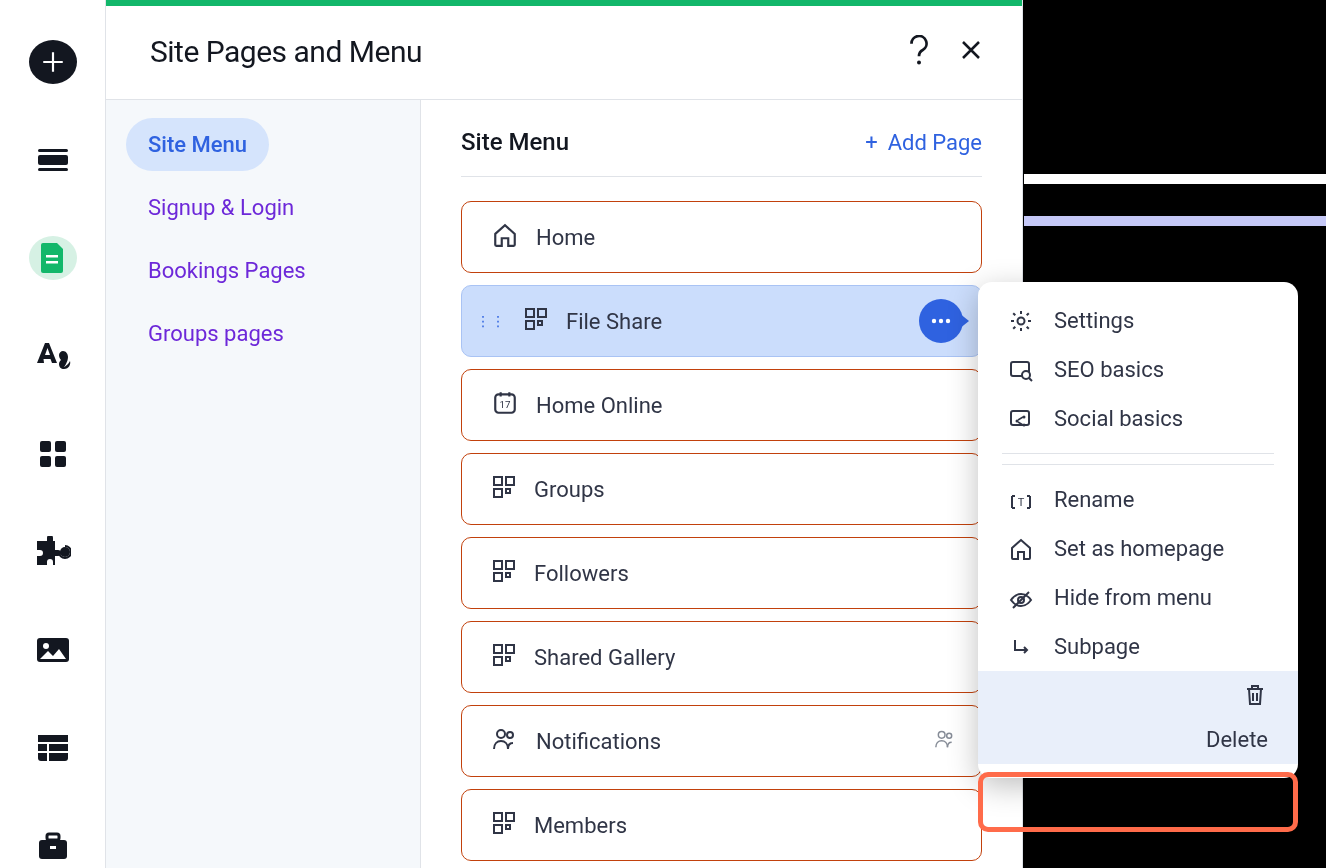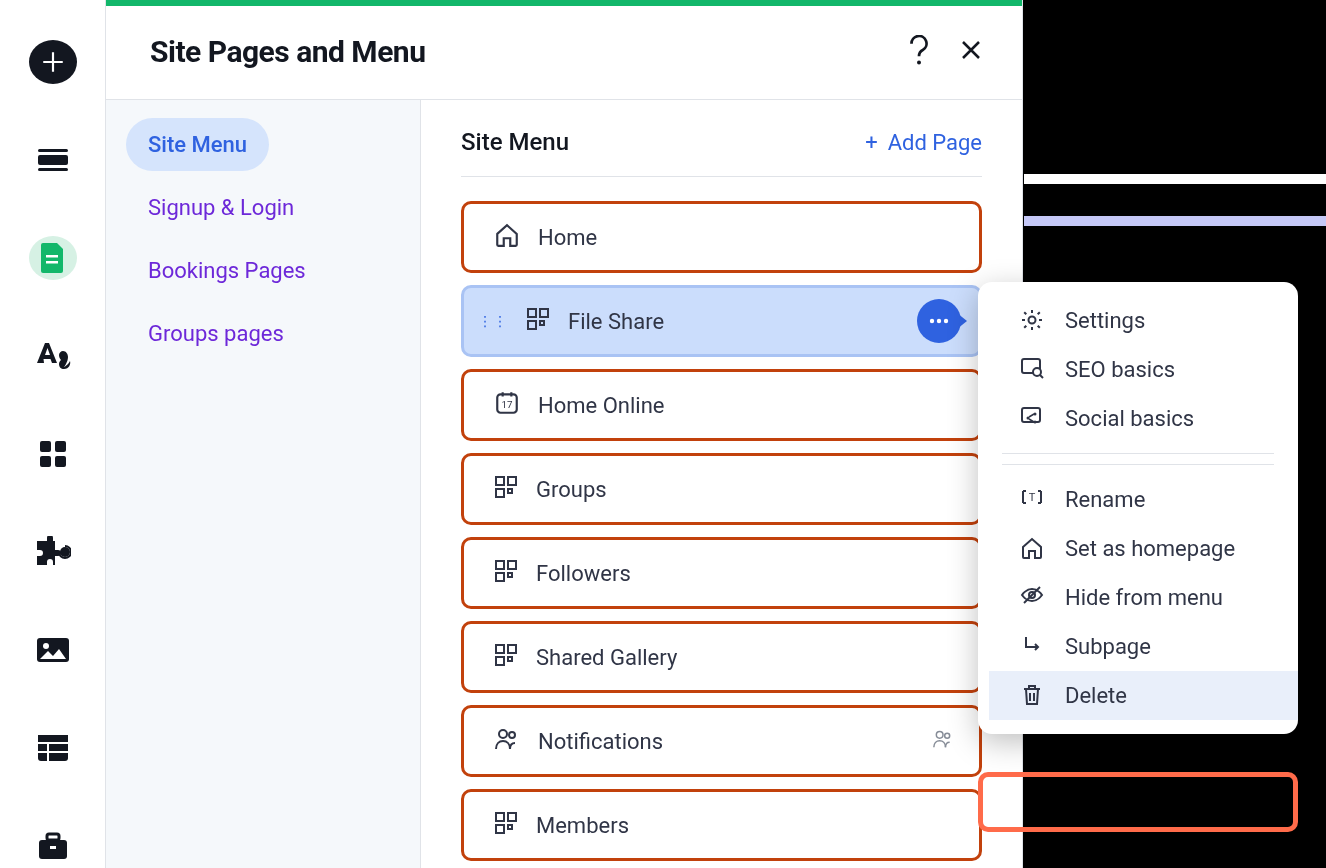--- a/index.html
+++ b/index.html
@@ -9,61 +9,61 @@
   .left-toolbar { position: absolute; left: 0; top: 0; width: 105px; height: 100%; background: #fff; display: flex; flex-direction: column; align-items: center; padding-top: 40px; gap: 54px; }
   .tool-btn { width: 48px; height: 48px; display: flex; align-items: center; justify-content: center; border-radius: 50%; cursor: pointer; }
   .tool-btn.add { background: #131720; color: #fff; }
   .tool-btn.pages { background: #d6f1e4; }
   .tool-svg { display:block; }
 
   
   .panel { position: absolute; left: 105px; top: 0; width: 918px; height: 100%; background: #fff; border-left: 1px solid #e0e3e8; border-right: 1px solid #e0e3e8; display: flex; flex-direction: column; }
   .top-bar { height: 6px; background: #12b76a; width: 100%; }
   .panel-header { display: flex; align-items: center; justify-content: space-between; padding: 28px 40px 30px 44px; }
-  .panel-title { font-size: 30px; font-weight: 700; color: #131720; letter-spacing: -0.5px; }
+  .panel-title { font-size: 30px; font-weight: 400; color: #131720; letter-spacing: -0.5px; }
   .panel-header-actions { display: flex; align-items: center; gap: 30px; }
   .help-icon, .close-icon { cursor: pointer; color: #131720; }
 
   .panel-body { flex: 1; display: flex; border-top: 1px solid #e0e3e8; min-height: 0; }
 
   
   .sidebar { width: 315px; background: #f5f8fb; border-right: 1px solid #e0e3e8; padding: 18px 20px; display: flex; flex-direction: column; gap: 10px; }
   .sidebar-item { padding: 14px 22px; font-size: 22px; color: #6d28d9; border-radius: 30px; cursor: pointer; }
   .sidebar-item.active { background: #d5e4fc; color: #2f62e0; font-weight: 500; width: fit-content; }
 
   
   .main { flex: 1; padding: 28px 40px 0 40px; display: flex; flex-direction: column; overflow: hidden; }
   .main-header { display: flex; justify-content: space-between; align-items: center; padding-bottom: 20px; border-bottom: 1px solid #e0e3e8; margin-bottom: 24px; }
   .main-title { font-size: 24px; color: #131720; font-weight: 500; }
   .add-page { display: flex; align-items: center; gap: 10px; color: #2f62e0; font-size: 22px; cursor: pointer; }
   .add-page-plus { font-size: 22px; }
 
   .page-list { display: flex; flex-direction: column; gap: 12px; }
-  .page-item { display: flex; align-items: center; height: 72px; border: 3px solid #c2410c; border-radius: 10px; padding: 0 30px; font-size: 22px; color: #303546; background: #fff; position: relative; gap: 18px; cursor: pointer; }
+  .page-item { display: flex; align-items: center; height: 72px; border: 1px solid #c2410c; border-radius: 10px; padding: 0 30px; font-size: 22px; color: #303546; background: #fff; position: relative; gap: 18px; cursor: pointer; }
   .page-item.selected { background: #cbddfc; border-color: #a9c3f4; padding-left: 14px; }
   .drag-dots { color: #2f62e0; font-size: 14px; letter-spacing: 1px; line-height: 6px; }
   .page-icon { color: #303546; flex-shrink: 0; }
   .page-item.selected .page-icon { color: #303546; }
   .page-label { flex: 1; }
   .more-btn { position: absolute; right: 18px; width: 44px; height: 44px; border-radius: 50%; background: #2f62e0; display: flex; align-items: center; justify-content: center; color: #fff; }
   .more-btn::after { content: ""; position: absolute; right: -6px; top: 50%; transform: translateY(-50%); border-left: 10px solid #2f62e0; border-top: 8px solid transparent; border-bottom: 8px solid transparent; }
   .members-badge { position: absolute; right: 24px; color: #868c97; }
 
   
   .right-area { position: absolute; left: 1023px; top: 0; right: 0; height: 100%; background: #000; }
   .ribbon1 { position: absolute; left: 1024px; top: 174px; right: 0; height: 10px; background: #fff; }
   .ribbon2 { position: absolute; left: 1024px; top: 216px; right: 0; height: 10px; background: #c5c8f7; }
 
   
   .context-menu { position: absolute; left: 978px; top: 282px; width: 320px; background: #fff; border-radius: 14px; box-shadow: 0 8px 30px rgba(0,0,0,0.25); padding: 14px 0; z-index: 10; }
-  .menu-item { display: flex; align-items: flex-start; gap: 20px; padding: 12px 30px; font-size: 22px; color: #303546; cursor: pointer; margin-left: 11px; }
+  .menu-item { display: flex; align-items: flex-end; gap: 20px; padding: 12px 30px; font-size: 22px; color: #303546; cursor: pointer; }
   .menu-divider { height: 1px; background: #e0e3e8; margin: 10px 24px; }
   .menu-icon { width: 26px; display: flex; justify-content: center; color: #303546; flex-shrink: 0; }
   .delete-highlight { position: absolute; left: 978px; top: 772px; width: 320px; height: 60px; border: 5px solid #ff6b4a; border-radius: 10px; z-index: 11; pointer-events: none; }
-  .menu-item.delete { background: #e9effa; }
+  .menu-item.delete { background: #e9effa; flex-direction: column; }
 </style>
 </head>
 <body>
 
 <div class="left-toolbar">
   <div class="tool-btn add">
     <svg class="tool-svg" width="26" height="26" viewBox="0 0 24 24">
         <path fill="#fff" d="M11 3h2v8h8v2h-8v8h-2v-8H3v-2h8z"></path>
       </svg>
   </div>

